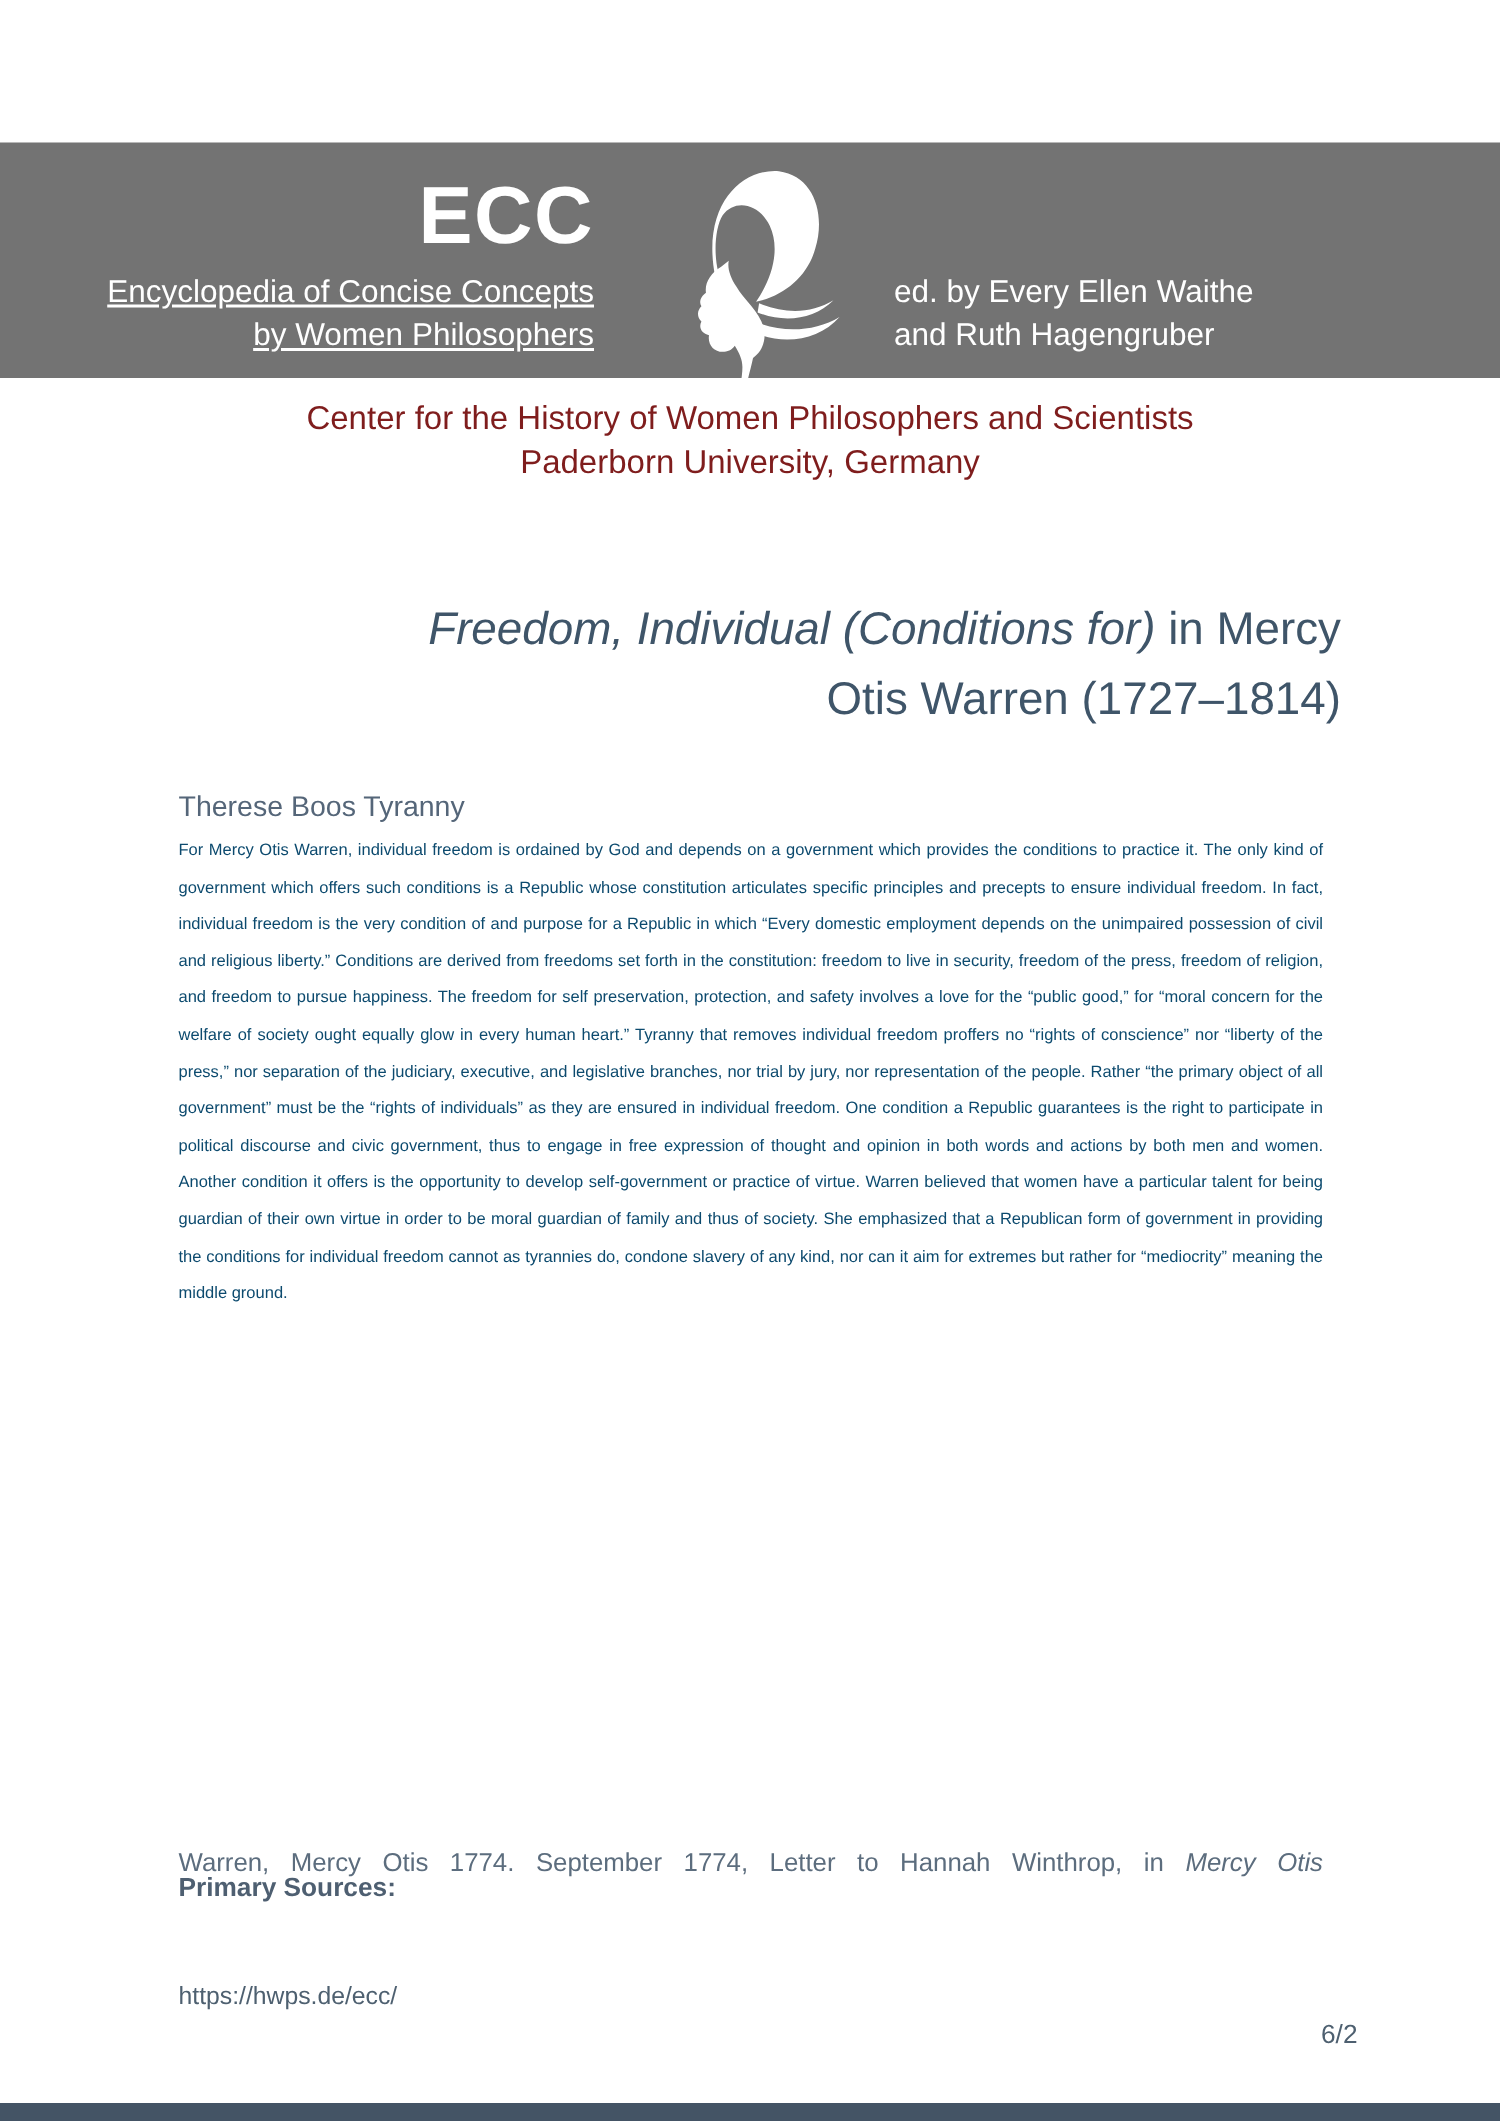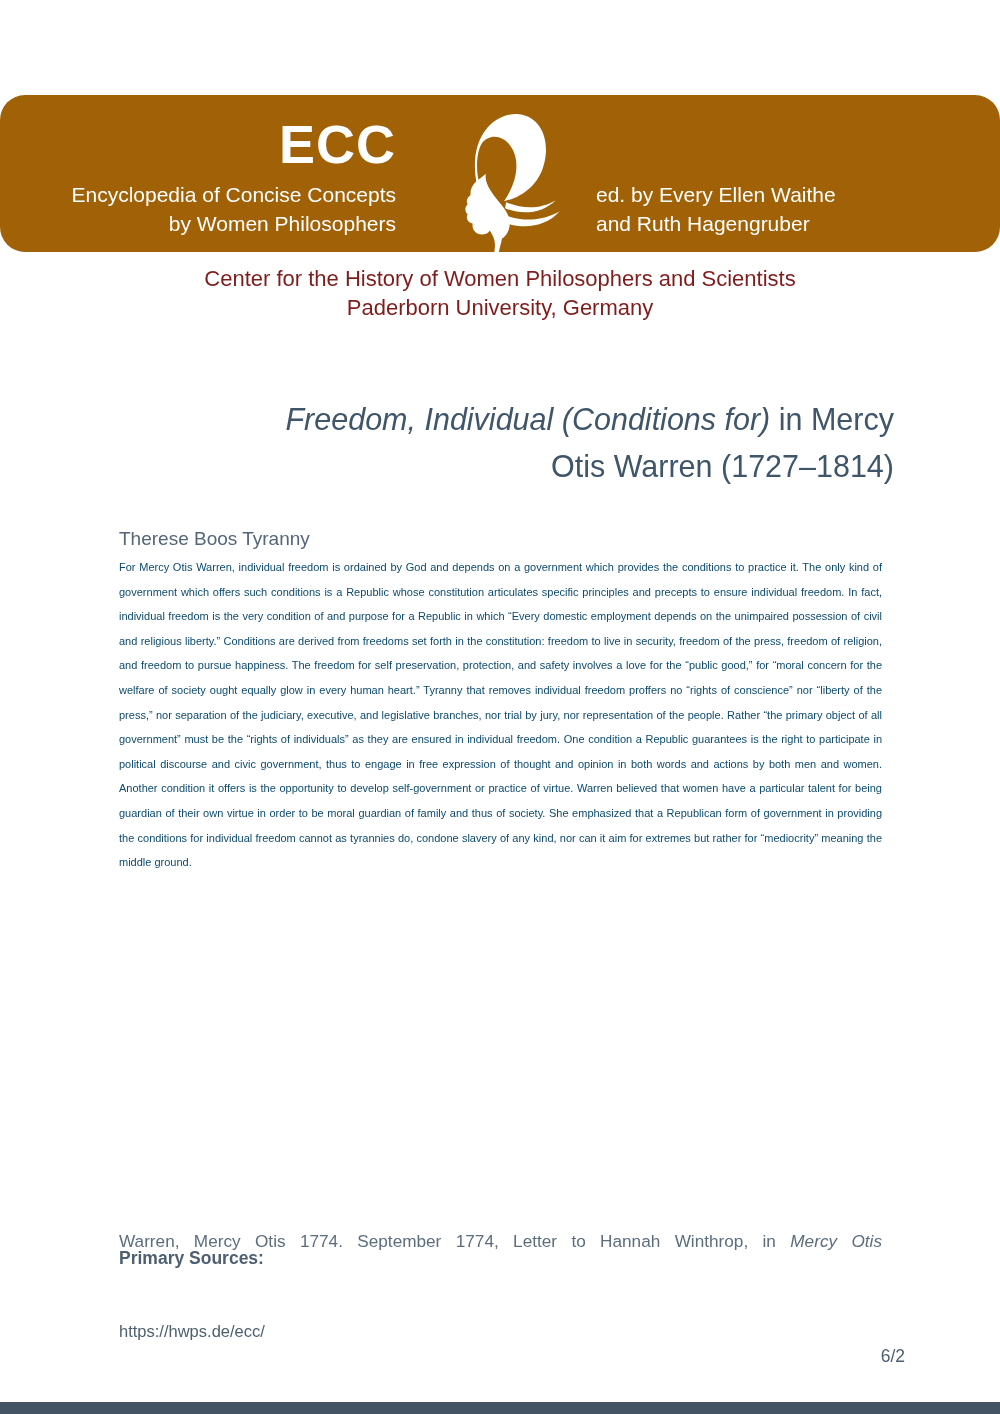--- a/index.html
+++ b/index.html
@@ -9,37 +9,36 @@
     height: 1414px;
     background: #ffffff;
     font-family: "Liberation Sans", sans-serif;
     overflow: hidden;
   }
   
   .header-bar {
     position: absolute;
     top: 95px; left: 0;
     width: 1000px; height: 157px;
-    background: #a16207;
+    background: #737373;
     color: #ffffff;
-    border-radius: 25px;
   }
   .brand {
     position: absolute;
     left: 0; right: 604px; bottom: 14px;
     text-align: right;
   }
   .brand-acronym {
     font-size: 54px;
     font-weight: 600;
     letter-spacing: 1px;
     line-height: 1.05;
     margin-bottom: 7px;
   }
-  .brand-sub { font-size: 21px; font-weight: 500; line-height: 29px; }
+  .brand-sub { font-size: 21px; font-weight: 500; line-height: 29px; text-decoration: underline; }
   .editors {
     position: absolute;
     left: 596px; bottom: 14px;
     font-size: 21px; font-weight: 500; line-height: 29px;
     text-align: left;
   }
   .logo {
     position: absolute;
     left: 50%; top: 8px;
     transform: translateX(-50%);

